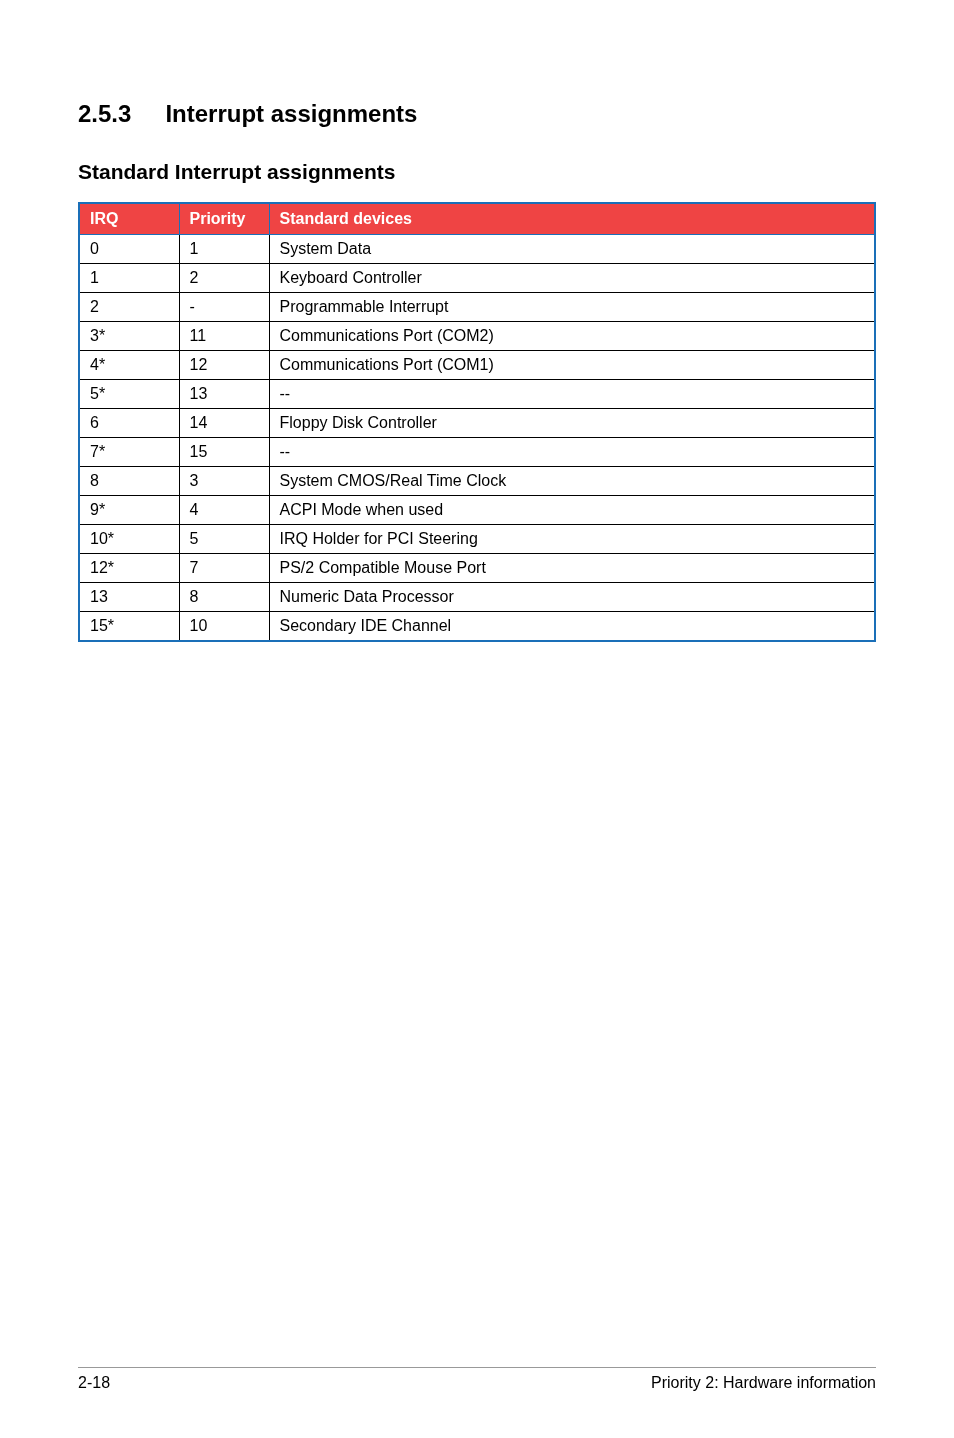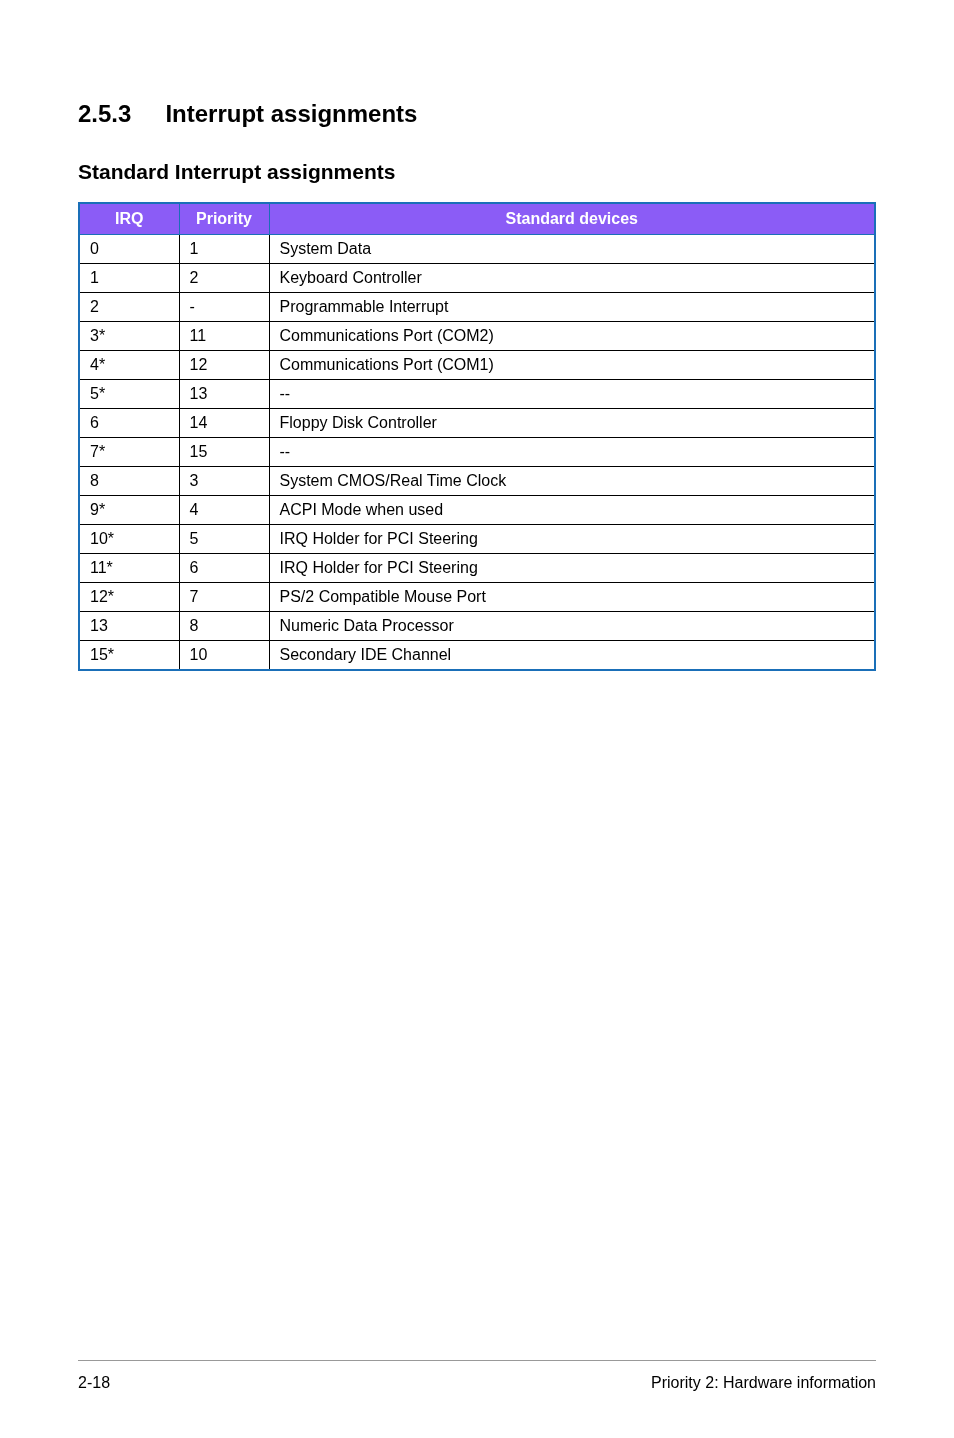--- a/index.html
+++ b/index.html
@@ -34,25 +34,25 @@
     font-weight: bold;
     margin-bottom: 18px;
     margin-top: 32px;
   }
   table.irq-table {
     width: 100%;
     border-collapse: collapse;
     border: 2px solid #1a6fb8;
   }
   table.irq-table th {
-    background: #8b5cf6;
+    background: #ef4444;
     color: #ffffff;
     font-weight: bold;
     font-size: 16px;
-    text-align: center;
+    text-align: left;
     padding: 6px 10px;
     border: 1px solid #1a6fb8;
   }
   table.irq-table th.col-irq { width: 100px; }
   table.irq-table th.col-priority { width: 90px; }
   table.irq-table td {
     border: 1px solid #000000;
     border-left: none;
     border-right: 1px solid #000;
     padding: 5px 10px;
@@ -73,21 +73,21 @@
   .footnote {
     margin-top: 40px;
     font-size: 18px;
   }
   .footer {
     position: absolute;
     bottom: 46px;
     left: 78px;
     right: 78px;
     border-top: 1px solid #999999;
-    padding-top: 13px;
+    padding-top: 6px;
     display: flex;
     justify-content: space-between;
     font-size: 16px;
     color: #000000;
   }
 </style>
 </head>
 <body>
 
 <div class="page">
@@ -156,25 +156,20 @@
           <td>9*</td>
           <td>4</td>
           <td>ACPI Mode when used</td>
         </tr>
         <tr>
           <td>10*</td>
           <td>5</td>
           <td>IRQ Holder for PCI Steering</td>
         </tr>
         <tr>
-          <td>11*</td>
-          <td>6</td>
-          <td>IRQ Holder for PCI Steering</td>
-        </tr>
-        <tr>
           <td>12*</td>
           <td>7</td>
           <td>PS/2 Compatible Mouse Port</td>
         </tr>
         <tr>
           <td>13</td>
           <td>8</td>
           <td>Numeric Data Processor</td>
         </tr>
         <tr>

